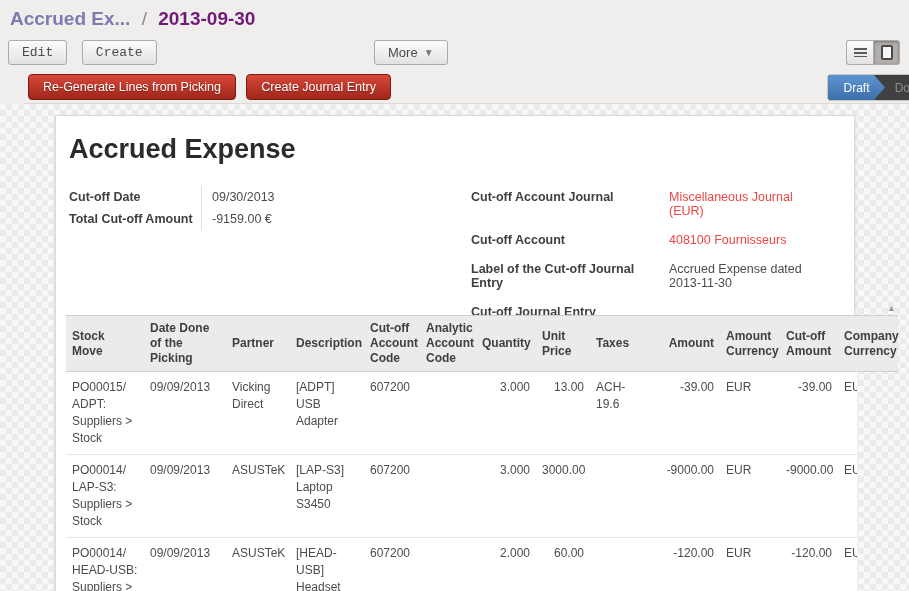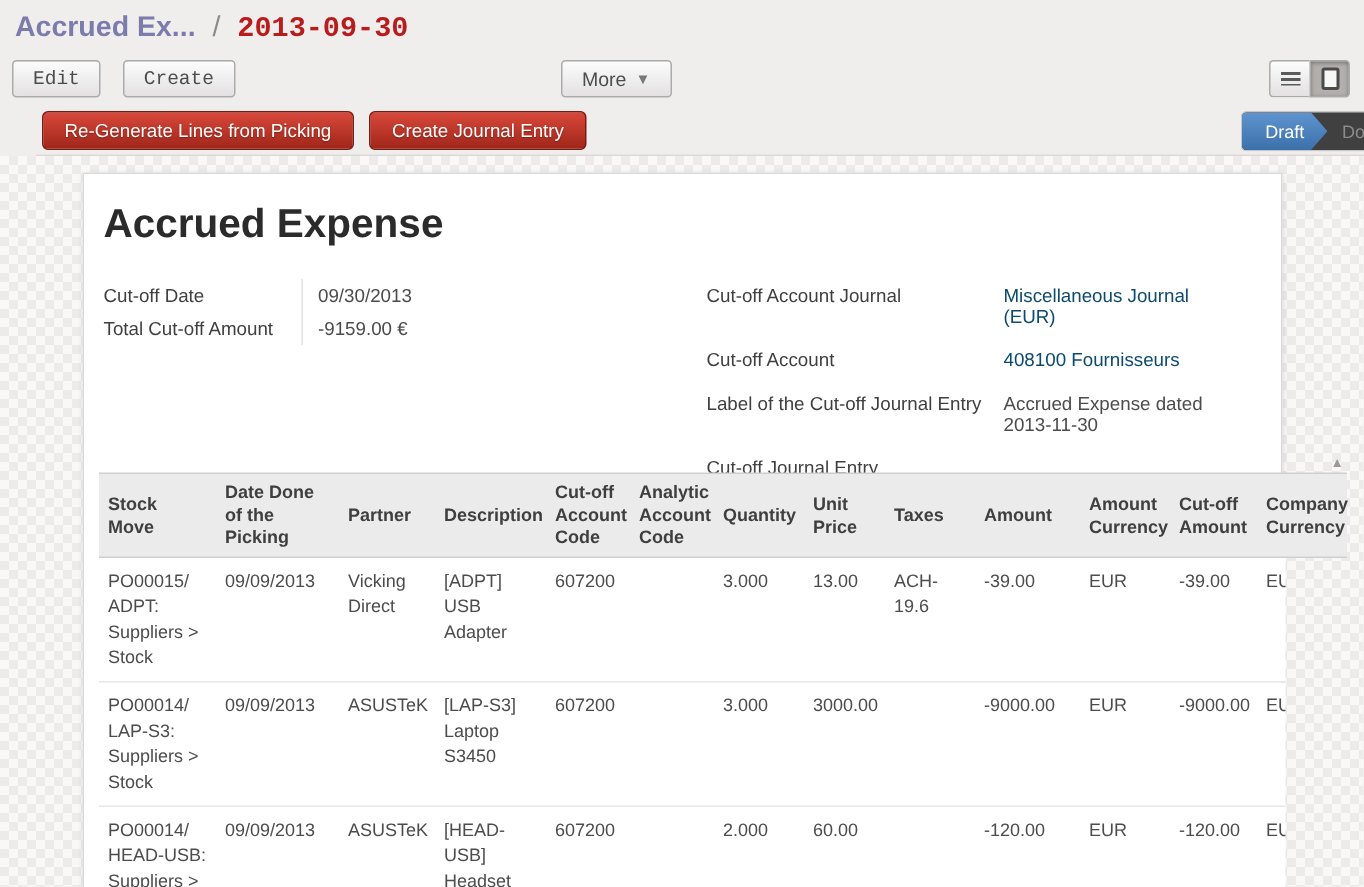--- a/index.html
+++ b/index.html
@@ -4,21 +4,21 @@
 <style>
   * { margin:0; padding:0; box-sizing:border-box; }
   html,body { width:909px; height:591px; overflow:hidden;
     font-family:"Liberation Sans", sans-serif; color:#4c4c4c; background:#f0eeec; }
 
   
   .topbar { position:absolute; left:0; top:0; width:909px; height:104px; background:#f0eeec; }
   .breadcrumb { position:absolute; left:10px; top:8px; font-size:19px; font-weight:bold; }
   .breadcrumb .crumb-link { color:#7c7bad; text-decoration:none; cursor:pointer; }
   .breadcrumb .sep { color:#8a8a8a; font-weight:normal; padding:0 6px; }
-  .breadcrumb .crumb-current { color:#b91c1c;font-family:Liberation Mono, monospace; }
+  .breadcrumb .crumb-current { color:#701a75; }
 
   .btn { display:inline-block; font-size:13px; color:#4c4c4c; padding:4px 13px;
     background:linear-gradient(#fcfcfc,#e3e1e1); border:1px solid #ababab;
     border-radius:3px; cursor:pointer; }
   .toolbar-left { position:absolute; left:8px; top:40px;font-family:Liberation Mono, monospace; }
   .toolbar-left .btn { margin-right:5px; }
   .more-btn { position:absolute; left:374px; top:40px; }
   .caret { display:inline-block; margin-left:6px; color:#777; font-size:10px; transform:translateY(-1px); }
 
   .switcher { position:absolute; left:846px; top:40px; display:flex; }
@@ -63,36 +63,36 @@
   .sheet { position:absolute; left:55px; top:11px; width:800px; height:500px;
     background:#fff; border:1px solid #d9d9d9; box-shadow:0 1px 4px rgba(0,0,0,.12); }
 
   .sheet-title { position:absolute; left:13px; top:18px; font-size:27px;
     font-weight:bold; color:#2b2b2b; }
 
   .fieldgroup { position:absolute; display:grid; font-size:12.5px; }
   .fg-left { left:13px; top:70px; grid-template-columns:132px 170px; }
   .fg-left .fval { border-left:1px solid #e0e0e0; padding-left:10px; }
   .fg-right { left:415px; top:70px; grid-template-columns:198px 160px; grid-row-gap:7px; }
-  .flabel { font-weight:normal; color:#3f3f3f; padding:4px 0; }
+  .flabel { font-weight:bold; color:#3f3f3f; padding:4px 0; }
   .fval { padding:4px 0; color:#4c4c4c; }
-  .fval.link { color:#0c4a6e; cursor:pointer; }
+  .fval.link { color:#ef4444; cursor:pointer; }
 
   
   .table-zone { position:absolute; left:10px; top:199px; width:843px; }
   table { border-collapse:collapse; table-layout:fixed; font-size:12px; }
   .head-table { width:832px; }
   .body-clip { width:791px; overflow:hidden; }
   .body-table { width:832px; }
   th { background:#ebebeb; font-weight:bold; color:#3f3f3f; text-align:left;
     vertical-align:middle; padding:5px 6px; line-height:15px;
     border-top:1px solid #cfcfcf; border-bottom:1px solid #cfcfcf; }
   td { vertical-align:top; padding:7px 6px; line-height:17px;
     border-bottom:1px solid #e8e8e8; overflow:hidden; background:#fff; cursor:pointer; }
-  .al-r { }
+  .al-r { text-align:right; }
 
   .scroll-up-arrow { position:absolute; left:821px; top:-12px; font-size:9px; color:#9a9a9a; }
 </style>
 </head>
 <body>
 
 <div class="topbar">
   <div class="breadcrumb">
     <span class="crumb-link">Accrued Ex...</span>
     <span class="sep">/</span>

